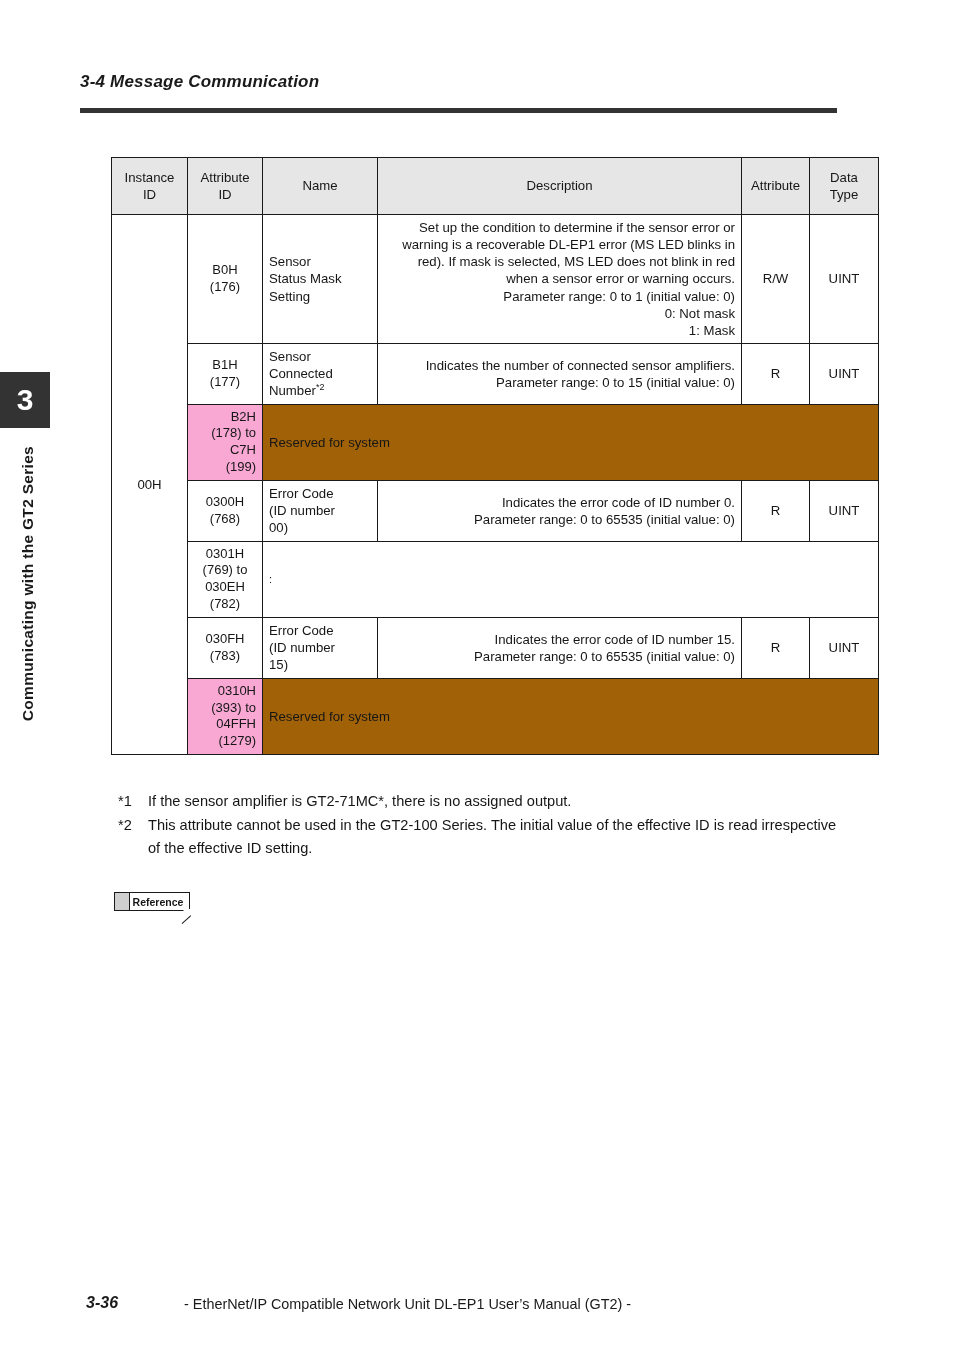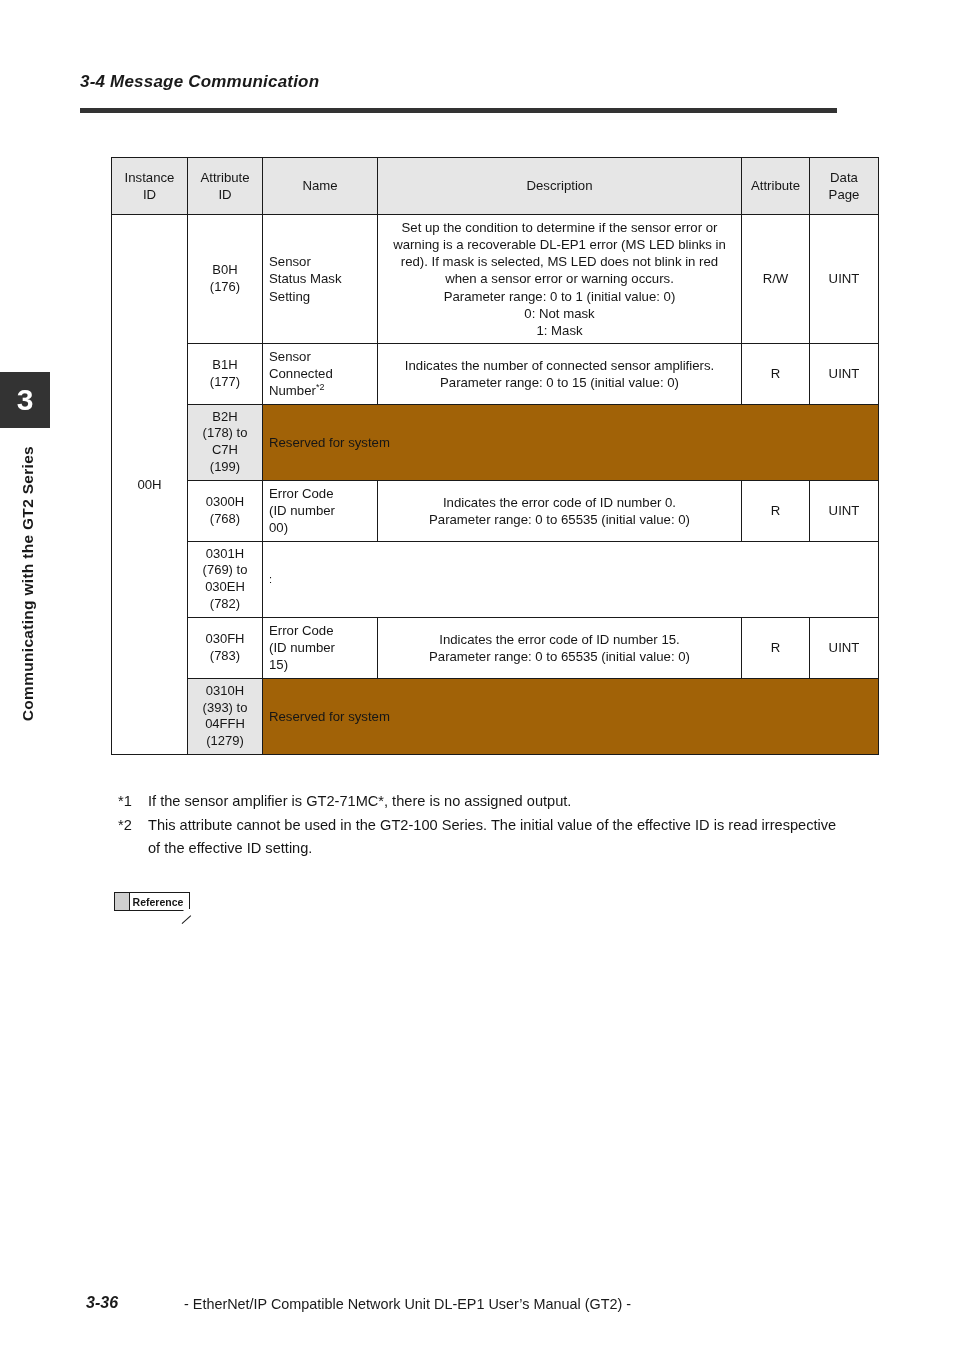--- a/index.html
+++ b/index.html
@@ -106,31 +106,32 @@
   th.h-instance { width: 69px; font-size: 12.4px; margin-left: 33px; }
   th.h-attrid   { width: 68px; font-size: 12.4px; }
   th.h-name     { width: 108px; }
   th.h-desc     { width: 357px; }
   th.h-attr     { width: 61px; font-size: 12.2px; }
   th.h-dtype    { width: 62px; }
 
   td.c-instance { text-align: center; }
   td.c-attrid   { text-align: center; font-size: 13px; line-height: 1.25; }
   td.c-name     { text-align: left; }
-  td.c-desc     { text-align: center; }
+  td.c-desc     { text-align: right; }
   td.c-attr     { text-align: center; }
   td.c-dtype    { text-align: center; }
 
   td.reserved {
     background: #a16207;
     text-align: left;
     padding-left: 8px;
   }
   td.c-attrid.reserved-id {
-    background: #e5e5e5;
+    background: #f9a8d4;
+    text-align: right;
   }
   td.colon-cell {
     text-align: left;
     padding-left: 8px;
     font-size: 11px;
     vertical-align: middle;
   }
   .sup {
     font-size: 9px;
     vertical-align: super;
@@ -265,21 +266,21 @@
     <thead>
       <tr>
         <th class="h-instance nowrapline">Instance
 ID</th>
         <th class="h-attrid nowrapline">Attribute
 ID</th>
         <th class="h-name nowrapline">Name</th>
         <th class="h-desc nowrapline">Description</th>
         <th class="h-attr nowrapline">Attribute</th>
         <th class="h-dtype nowrapline">Data
-Page</th>
+Type</th>
       </tr>
     </thead>
     <tbody>
 
       <tr>
         <td class="c-instance" rowspan="7">00H</td>
         <td class="c-attrid nowrapline">B0H
 (176)</td>
         <td class="c-name nowrapline">Sensor
 Status Mask

